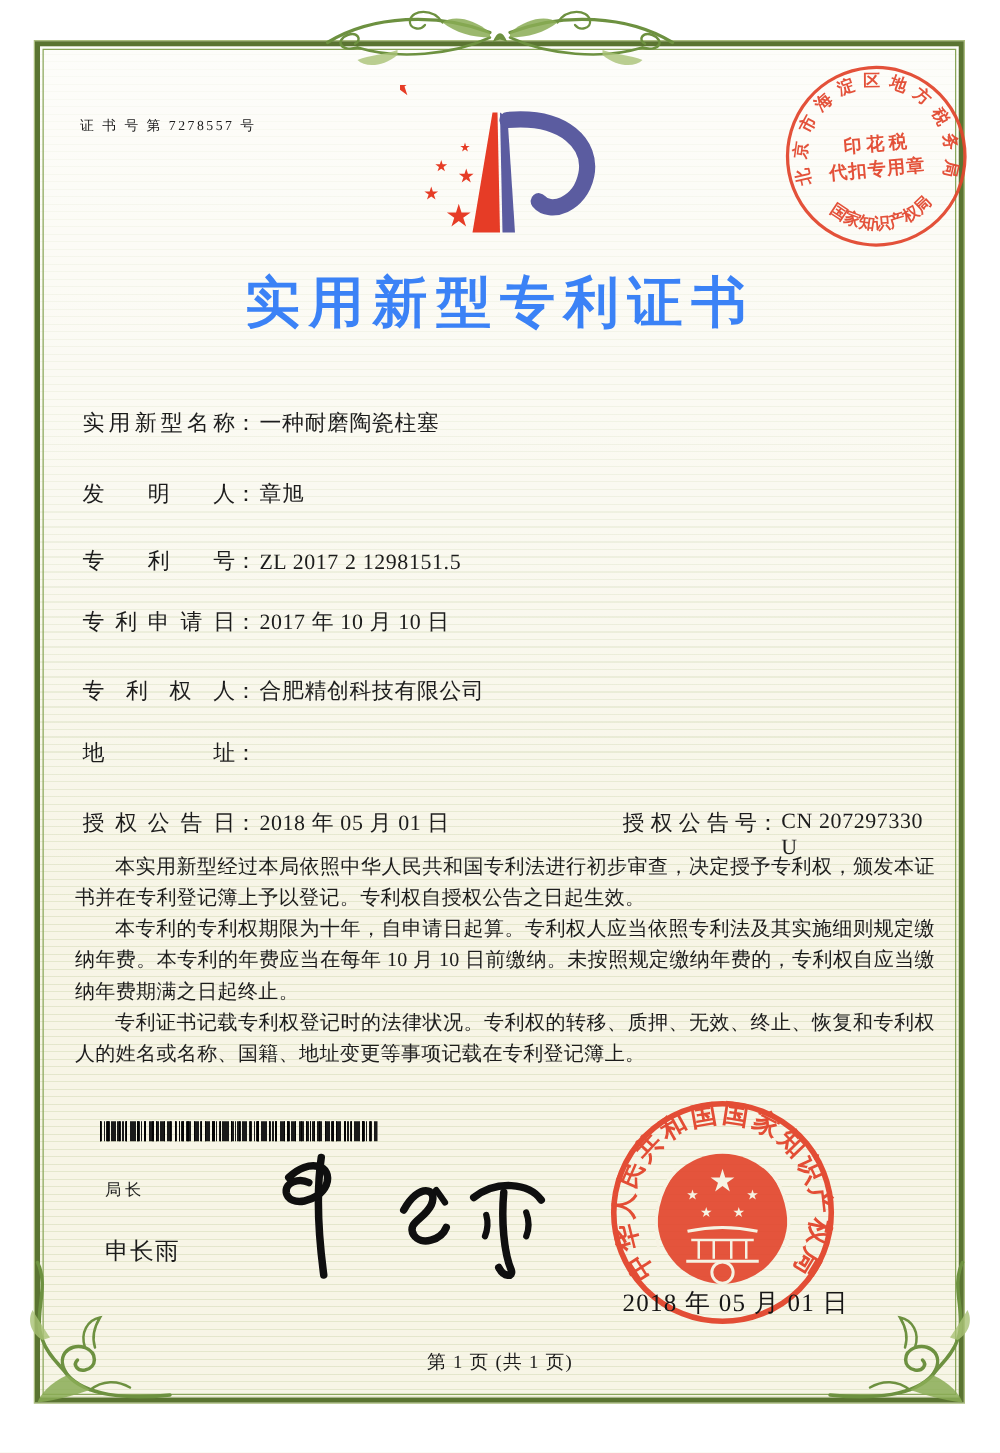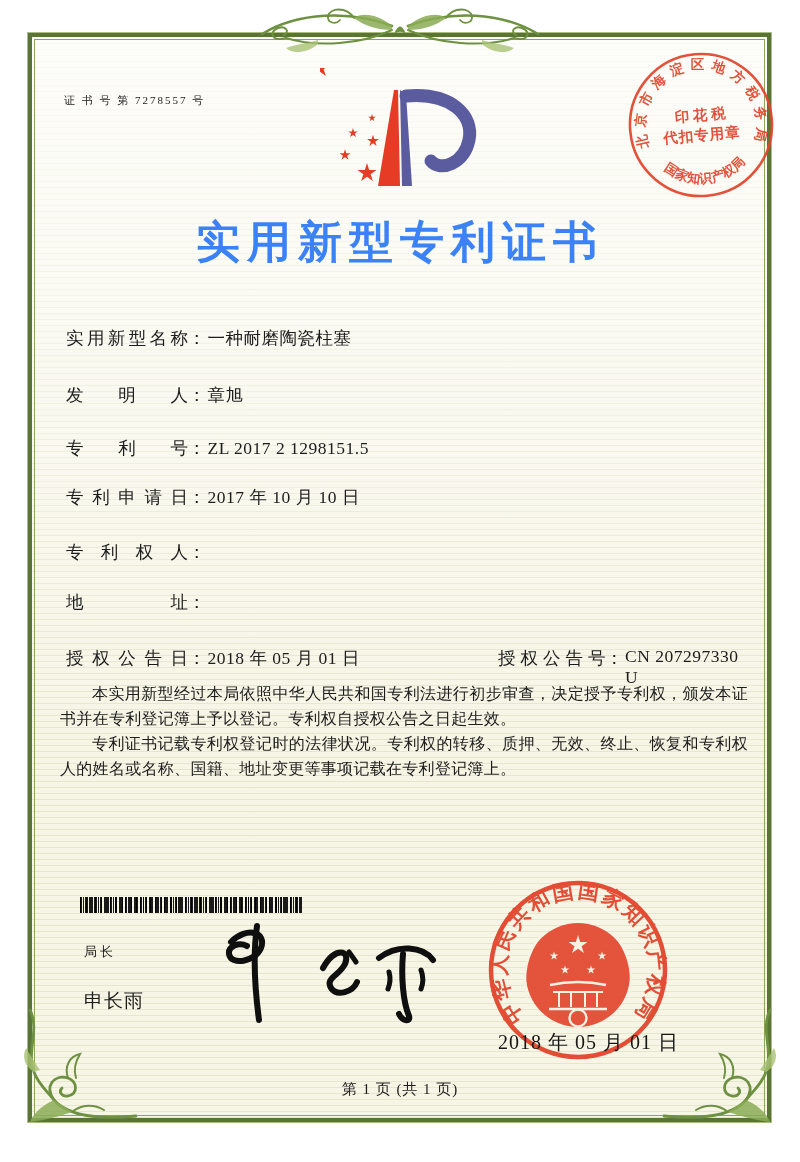--- a/index.html
+++ b/index.html
@@ -20,21 +20,21 @@
       #f7f5e6;
   }
   .paper-inner{position:absolute;inset:2px;border:1px solid #8aa65a;}
   
   .cert-no{position:absolute;left:64px;top:93px;font-size:11px;letter-spacing:2px;}
   .logo{position:absolute;left:320px;top:68px;width:170px;height:135px;}
   .title{
     position:absolute;left:0;top:213px;width:100%;text-align:center;
     font-size:44px;font-weight:700;letter-spacing:7px;color:#3b82f6;
   }
-  .row{position:absolute;left:66px;display:flex;align-items:center;font-size:17.5px;}
+  .row{position:absolute;left:66px;display:flex;align-items:flex-end;font-size:17.5px;}
   .flabel{display:inline-block;width:122px;text-align-last:justify;white-space:nowrap;}
   .fcolon{display:inline-block;}
   .fvalue{display:inline-block;margin-left:2px;letter-spacing:.5px;}
   .fvalue.wrap{width:465px;line-height:28px;letter-spacing:.5px;}
   .grant-right{position:absolute;left:432px;top:0;display:flex;align-items:flex-start;}
   .grant-right .flabel{width:108px;}
   .paras{position:absolute;left:60px;top:681px;width:688px;font-size:16px;line-height:25px;
          text-align:justify;letter-spacing:.3px;}
   .paras p{margin:0;text-indent:32px;}
   
@@ -139,38 +139,40 @@
     <span class="fvalue">ZL 2017 2 1298151.5</span>
   </div>
   <div class="row" style="top:485px">
     <span class="flabel">专利申请日</span>
       <span class="fcolon">：</span>
     <span class="fvalue">2017 年 10 月 10 日</span>
   </div>
   <div class="row" style="top:540px">
     <span class="flabel">专利权人</span>
       <span class="fcolon">：</span>
+    <span class="fvalue">合肥精创科技有限公司</span>
   </div>
   <div class="row" style="top:590px">
     <span class="flabel">地址</span>
       <span class="fcolon">：</span>
   </div>
   <div class="row" style="top:646px;width:690px">
     <span class="flabel">授权公告日</span>
       <span class="fcolon">：</span>
     <span class="fvalue">2018 年 05 月 01 日</span>
     <span class="grant-right">
       <span class="flabel">授权公告号</span>
         <span class="fcolon">：</span>
       <span class="fvalue">CN 207297330 U</span>
     </span>
   </div>
 
   <div class="paras">
     <p>本实用新型经过本局依照中华人民共和国专利法进行初步审查，决定授予专利权，颁发本证书并在专利登记簿上予以登记。专利权自授权公告之日起生效。</p>
+    <p>本专利的专利权期限为十年，自申请日起算。专利权人应当依照专利法及其实施细则规定缴纳年费。本专利的年费应当在每年 10 月 10 日前缴纳。未按照规定缴纳年费的，专利权自应当缴纳年费期满之日起终止。</p>
     <p>专利证书记载专利权登记时的法律状况。专利权的转移、质押、无效、终止、恢复和专利权人的姓名或名称、国籍、地址变更等事项记载在专利登记簿上。</p>
   </div>
 
   <div class="barcode"></div>
 
   <div class="signer-post">局长</div>
   <div class="signer-name">申长雨</div>
 
   <svg class="signature" viewBox="0 0 250 120">
     <g fill="none" stroke="#0f0f0f" stroke-width="6" stroke-linecap="round">

